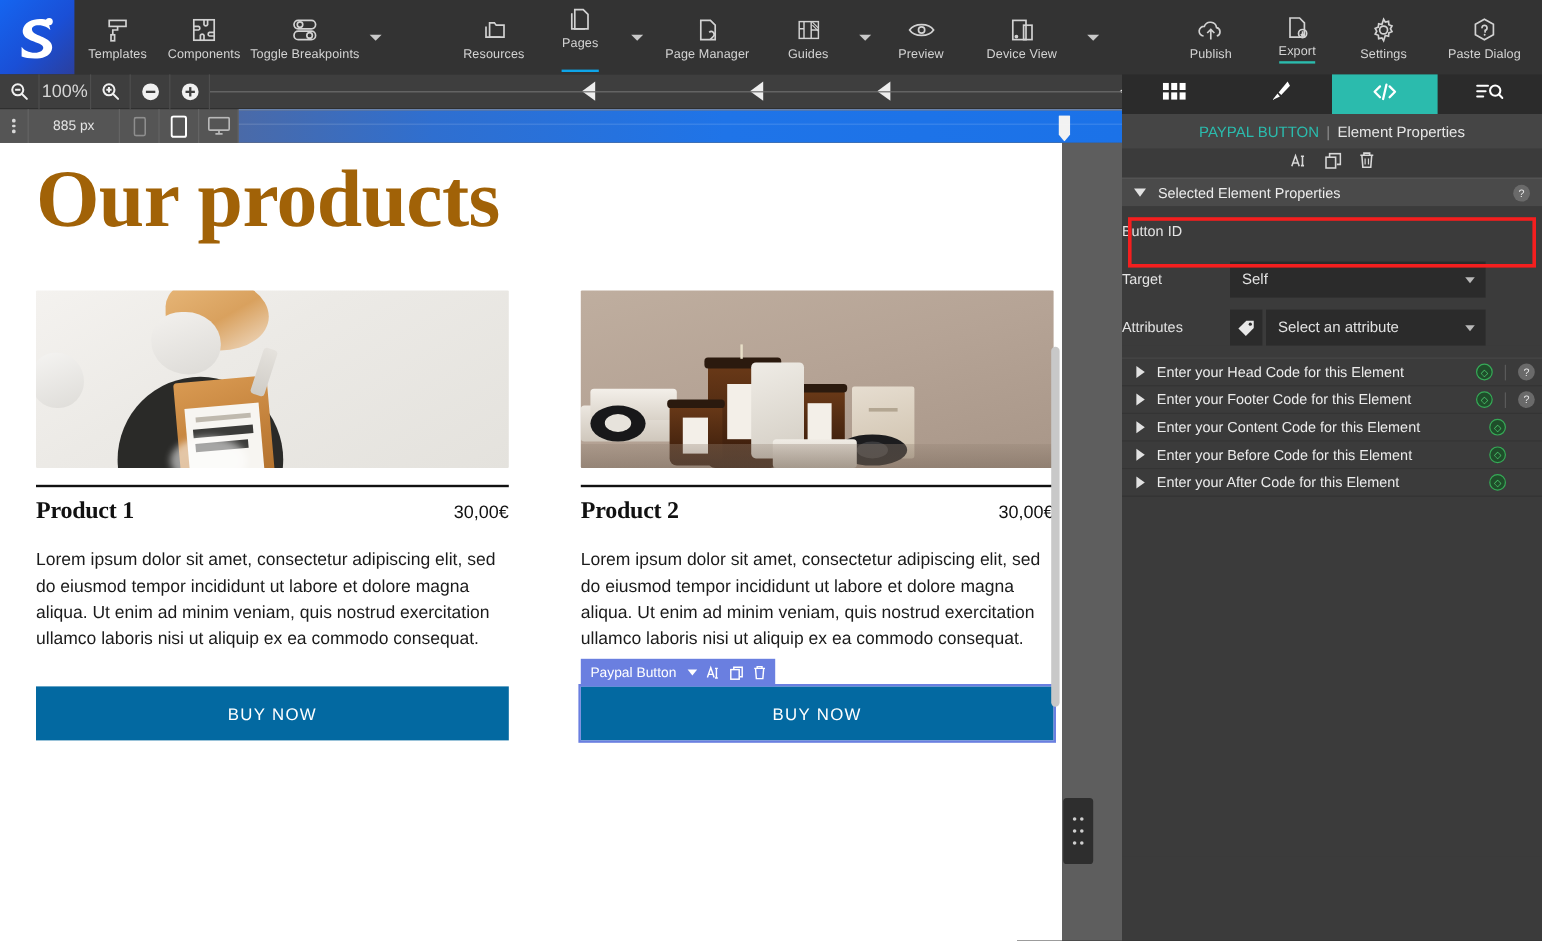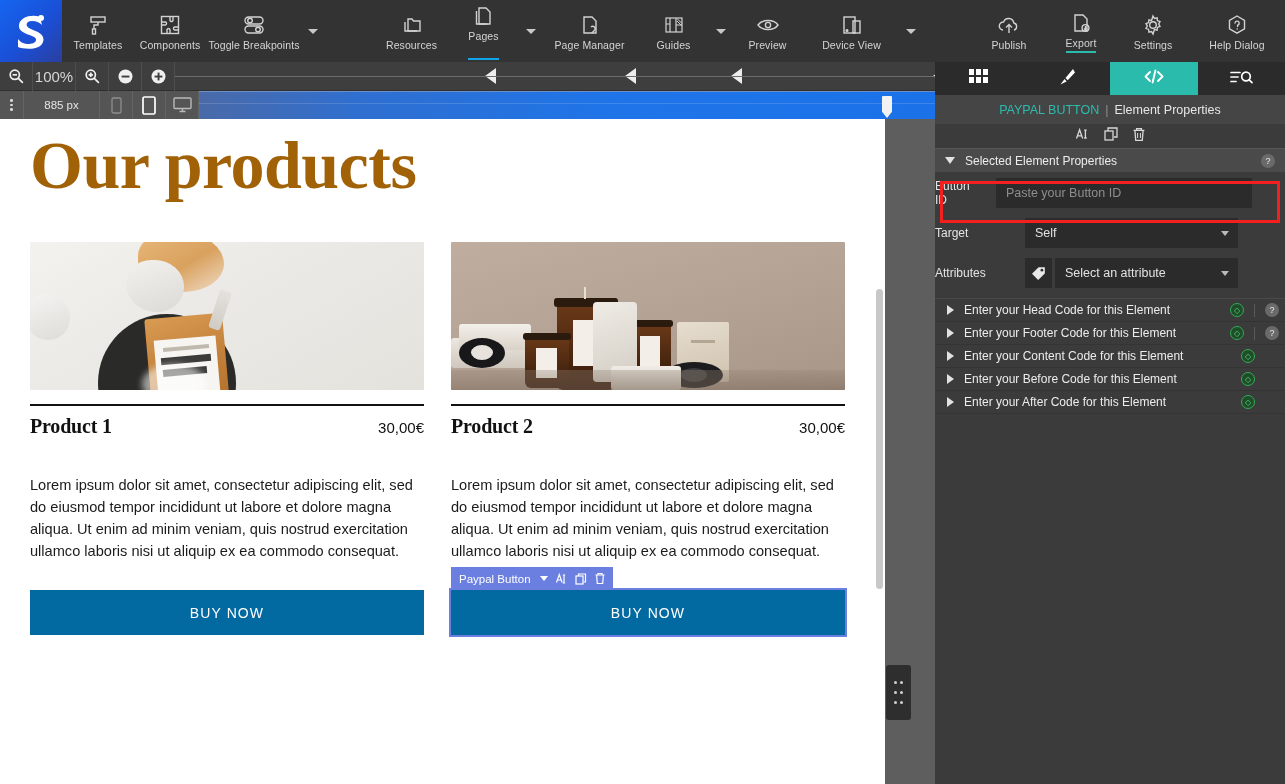--- a/index.html
+++ b/index.html
@@ -116,21 +116,21 @@
     position: absolute; left: 0; top: 0; width: 885px; height: 665px;
     background: #ffffff; overflow: hidden;
   }
   #pagetitle {
     font-family: "Liberation Serif", serif;
     font-weight: bold; font-size: 68px; color: #a16207;
     margin: 11px 0 0 30px; letter-spacing: -0.5px; line-height: 1.05;
   }
   #grid {
     position: absolute; left: 0; top: 119px; width: 885px;
-    display: flex; gap: 27px; padding: 4px 30px;
+    display: flex; gap: 60px; padding: 4px 30px;
   }
   .card { width: 394px; }
   .ph {
     width: 394px; height: 148px; border-radius: 1px;
     position: relative; overflow: hidden;
   }
   .ph1 { background: linear-gradient(150deg,#f4f2ef 0%,#eceae6 40%,#e4e2dd 100%); }
   .ph2 { background: linear-gradient(165deg,#bfae9f 0%,#b5a395 48%,#a89688 100%); }
   .blob { position: absolute; border-radius: 50%; }
   .jar {
@@ -142,21 +142,21 @@
   .prow {
     display: flex; align-items: baseline; justify-content: space-between;
     border-top: 2px solid #111; padding-top: 9px; margin-top: 14px;
   }
   .pname {
     font-family: "Liberation Serif", serif; font-weight: bold;
     font-size: 20px; color: #111; letter-spacing: -0.2px;
   }
   .pprice { font-size: 15px; color: #111; }
   .pdesc {
-    margin-top: 36px; font-size: 14.6px; line-height: 22px; color: #1b1b1b;
+    margin-top: 18px; font-size: 14.6px; line-height: 22px; color: #1b1b1b;
     max-width: 392px;
   }
   .buybtn {
     margin-top: 28px; width: 394px; height: 45px; background: #0369a1;
     color: #fff; font-size: 14px; letter-spacing: 1.1px;
     display: flex; align-items: center; justify-content: center;
   }
   .buywrap { position: relative; }
   .buywrap.selected .buybtn { outline: 2px solid #6a7fe0; outline-offset: 0; }
   .selbadge {
@@ -438,21 +438,21 @@
       </div>
 
       <div class="tb-item wide">
         <span class="tb-ico">
           <svg width="24" height="24" viewBox="0 0 24 24" fill="none" stroke="#d2d2d2" stroke-width="1.4">
             <path d="M12 3 l7.5 4.3 v8.6 L12 20.2 4.5 15.9 V7.3 z"></path>
             <path d="M10 10 a2.1 2.1 0 1 1 2.6 2.3 v1.3" stroke-linecap="round"></path>
             <circle cx="12.2" cy="16" r=".8" fill="#d2d2d2" stroke="none"></circle>
           </svg>
         </span>
-        <span class="lbl">Help Dialog</span>
+        <span class="lbl">Paste Dialog</span>
       </div>
     </div>
   </div>
 
   <div id="ruler">
     <div class="rl-btn">
       <svg width="16" height="16" viewBox="0 0 16 16" fill="none" stroke="#f0f0f0" stroke-width="1.7">
         <circle cx="6.8" cy="6.8" r="4.6"></circle>
           <path d="M10.3 10.3 L14.4 14.4" stroke-linecap="round"></path>
         <path d="M4.6 6.8 h4.4"></path>
@@ -689,21 +689,20 @@
 
     <div id="sechdr">
       <span class="tri-down"></span>
       <span>Selected Element Properties</span>
       <span class="helpdot">?</span>
     </div>
 
     <div id="fields">
       <div class="frow">
         <span class="flabel">Button ID</span>
-        <span class="finput ph">Paste your Button ID</span>
       </div>
       <div class="frow">
         <span class="flabel">Target</span>
         <span class="fselect">
           <span>Self</span>
           <span class="caret"></span>
         </span>
       </div>
       <div class="frow">
         <span class="flabel">Attributes</span>

